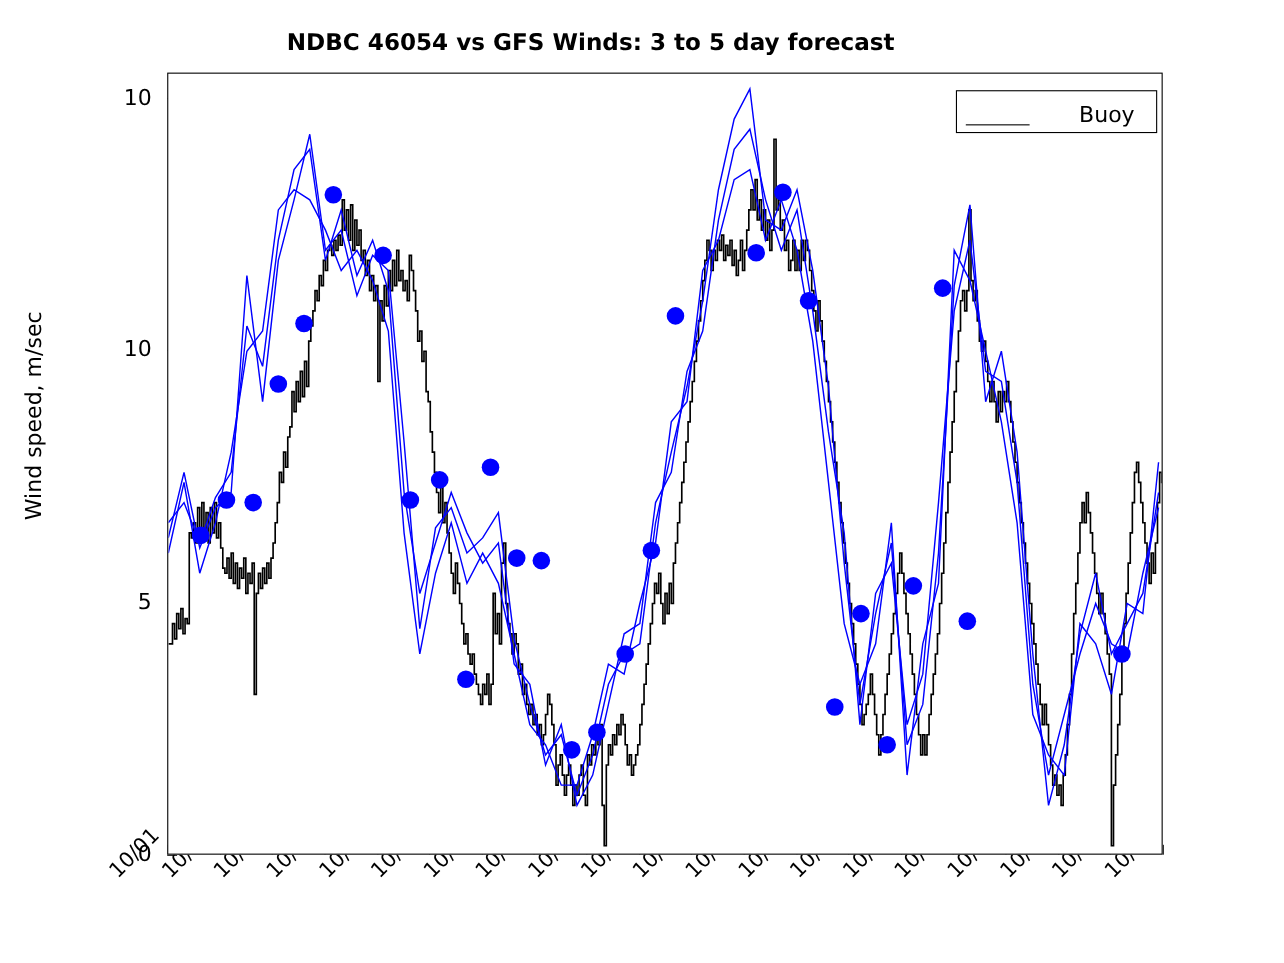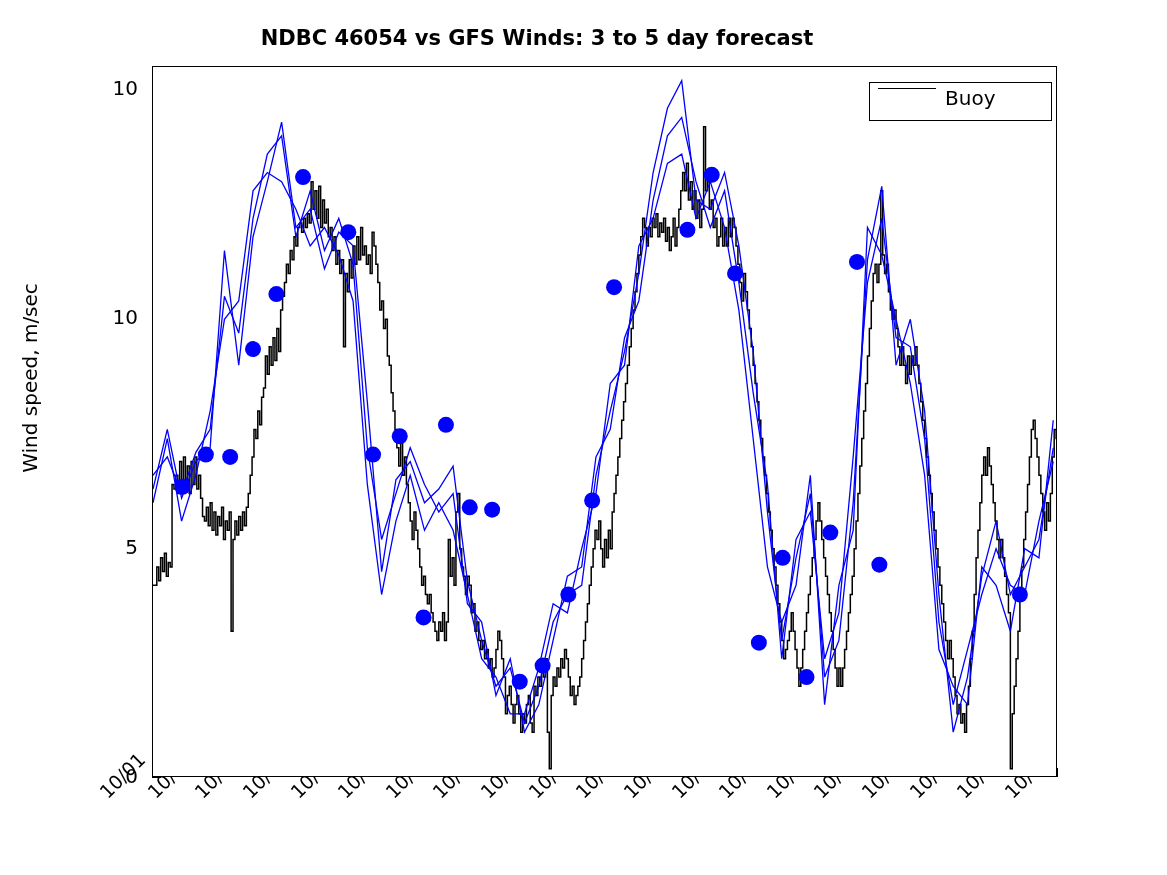--- a/index.html
+++ b/index.html
@@ -98,22 +98,23 @@
     left: 869px;
     top: 82px;
     width: 183px;
     box-sizing: border-box;
     border: 1.4px solid #000000;
     background: #ffffff;
     padding: 5px 8px 6px 8px;
   }
   .legend-row {
     display: flex;
-    align-items: flex-start;
+    align-items: flex-end;
     height: 26px;
+    gap: 36px;
   }
   .legend-swatch {
     width: 58px;
     height: 0;
     margin-right: 9px;
     flex: none;
   }
   .legend-swatch.buoy { border-top: 1.6px solid #000000; }
   .legend-swatch.forecast { border-top: 1.6px solid #0000ff; }
   .legend-text {

